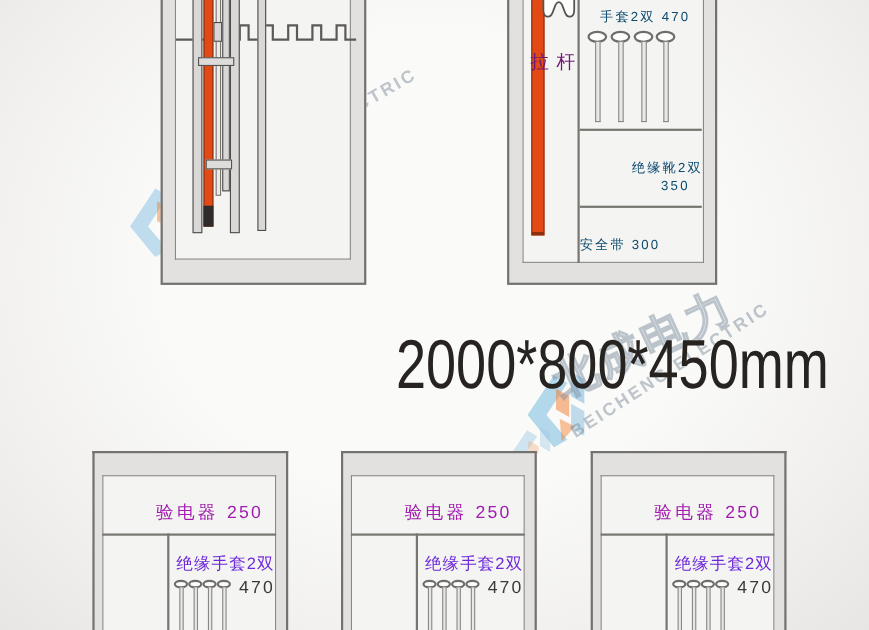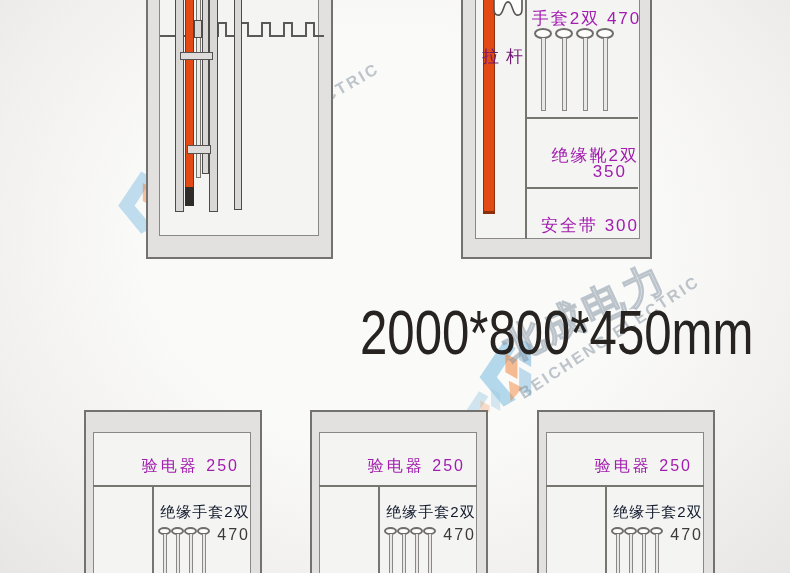--- a/index.html
+++ b/index.html
@@ -31,32 +31,32 @@
   .peg.big .head{width:18px;height:11px;}
   .peg.big .stem{width:5px;height:73px;}
   .peg.small .head{width:13px;height:8px;}
   .peg.small .stem{width:4px;height:52px;}
   
   #cab-tl{left:146px;top:-14px;width:187px;height:273px;}
   #cab-tl .inner{left:11px;right:12px;top:-2px;bottom:21px;border-top:none;}
   
   #cab-tr{left:461px;top:-14px;width:191px;height:273px;}
   #cab-tr .inner{left:12px;right:10px;top:-2px;bottom:18px;border-top:none;}
-  #cab-tr .shelf-label{position:absolute;color:#a21caf;font-size:17px;letter-spacing:2px;white-space:nowrap;}
+  #cab-tr .shelf-label{position:absolute;color:#0c4a6e;font-size:12px;letter-spacing:2px;white-space:nowrap;}
   
   #title-zh{position:absolute;left:99px;top:312px;z-index:3;font-size:46px;letter-spacing:4px;color:#2a2522;white-space:nowrap;}
   #title-dims{position:absolute;left:360px;top:301px;z-index:3;font-size:63px;line-height:1;color:#262320;
     transform:scaleX(0.78);transform-origin:0 0;white-space:nowrap;}
   
   .bcab{top:410px;width:178px;height:170px;border-bottom:none;}
   .bcab .inner{left:7px;right:9px;top:20px;bottom:-3px;border-bottom:none;}
   .bcab .row1{position:absolute;left:7px;right:21px;top:44px;text-align:right;color:#a21caf;font-size:16px;letter-spacing:3px;white-space:nowrap;}
   .bcab .line1{left:7px;right:9px;top:73px;}
   .bcab .divider{left:66px;top:73px;bottom:0;}
-  .bcab .row2{position:absolute;left:69px;width:100px;top:91px;text-align:center;color:#0f172a;font-size:15px;letter-spacing:1px;white-space:nowrap;}
+  .bcab .row2{position:absolute;left:69px;width:100px;top:91px;text-align:center;color:#6d28d9;font-size:15px;letter-spacing:1px;white-space:nowrap;}
   .bcab .val2{position:absolute;left:128px;width:36px;top:114px;text-align:right;color:#3c3a37;font-size:16px;letter-spacing:2px;}
   .num{letter-spacing:2px;}
 </style>
 </head>
 <body>
 
 <div id="stage">
 
   <div id="wm">
 
@@ -137,21 +137,21 @@
     <div class="peg big" style="left:133px;top:40px">
         <div class="head"></div>
         <div class="stem"></div>
       </div>
     <div class="hline" style="left:64px;right:12px;top:129px"></div>
 
     <div class="shelf-label" style="left:64px;width:112px;top:156px;text-align:right">绝缘靴2双</div>
     <div class="shelf-label num" style="left:52px;width:112px;top:174px;text-align:right">350</div>
     <div class="hline" style="left:64px;right:12px;top:199px"></div>
 
-    <div class="shelf-label" style="left:64px;width:112px;top:226px;text-align:right">
+    <div class="shelf-label" style="left:64px;width:112px;top:226px;text-align:left">
       <span>安全带</span>&nbsp;<span class="num">300</span>
     </div>
   </div>
 
   <div id="title-dims">2000*800*450mm</div>
 
   <div class="cab bcab" style="left:84px">
     <div class="inner"></div>
     <div class="row1">
       <span>验电器</span>&nbsp;<span class="num">250</span>

